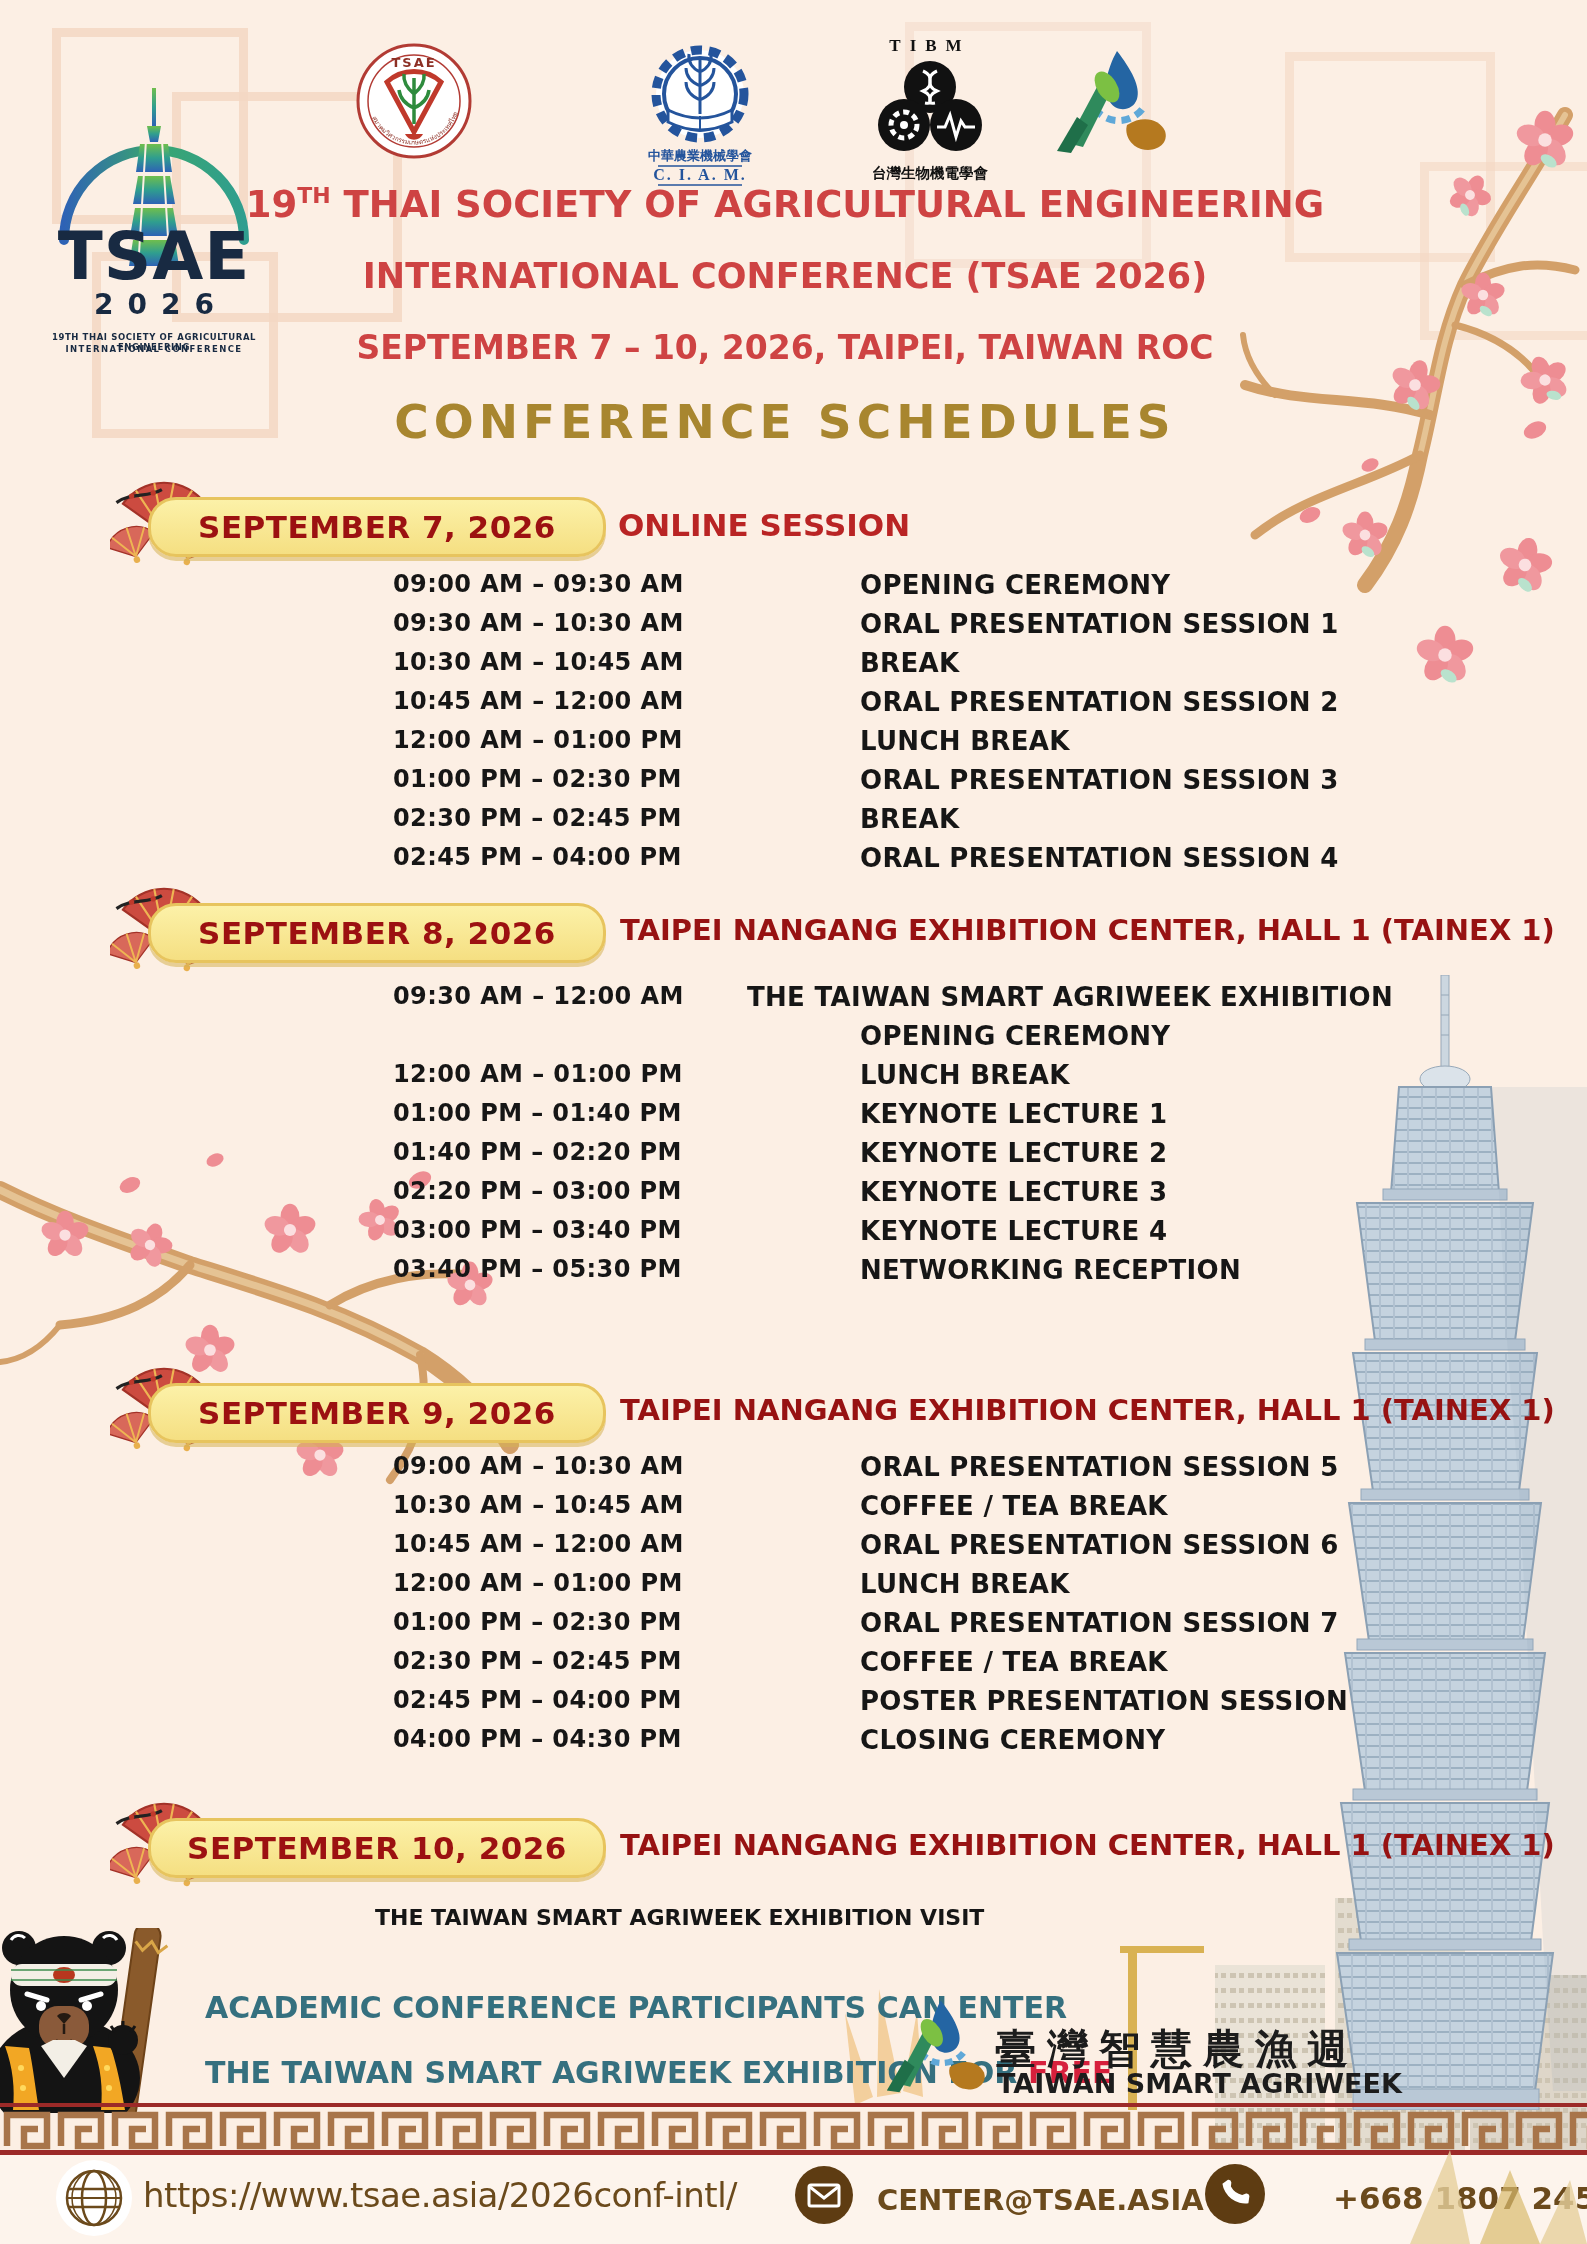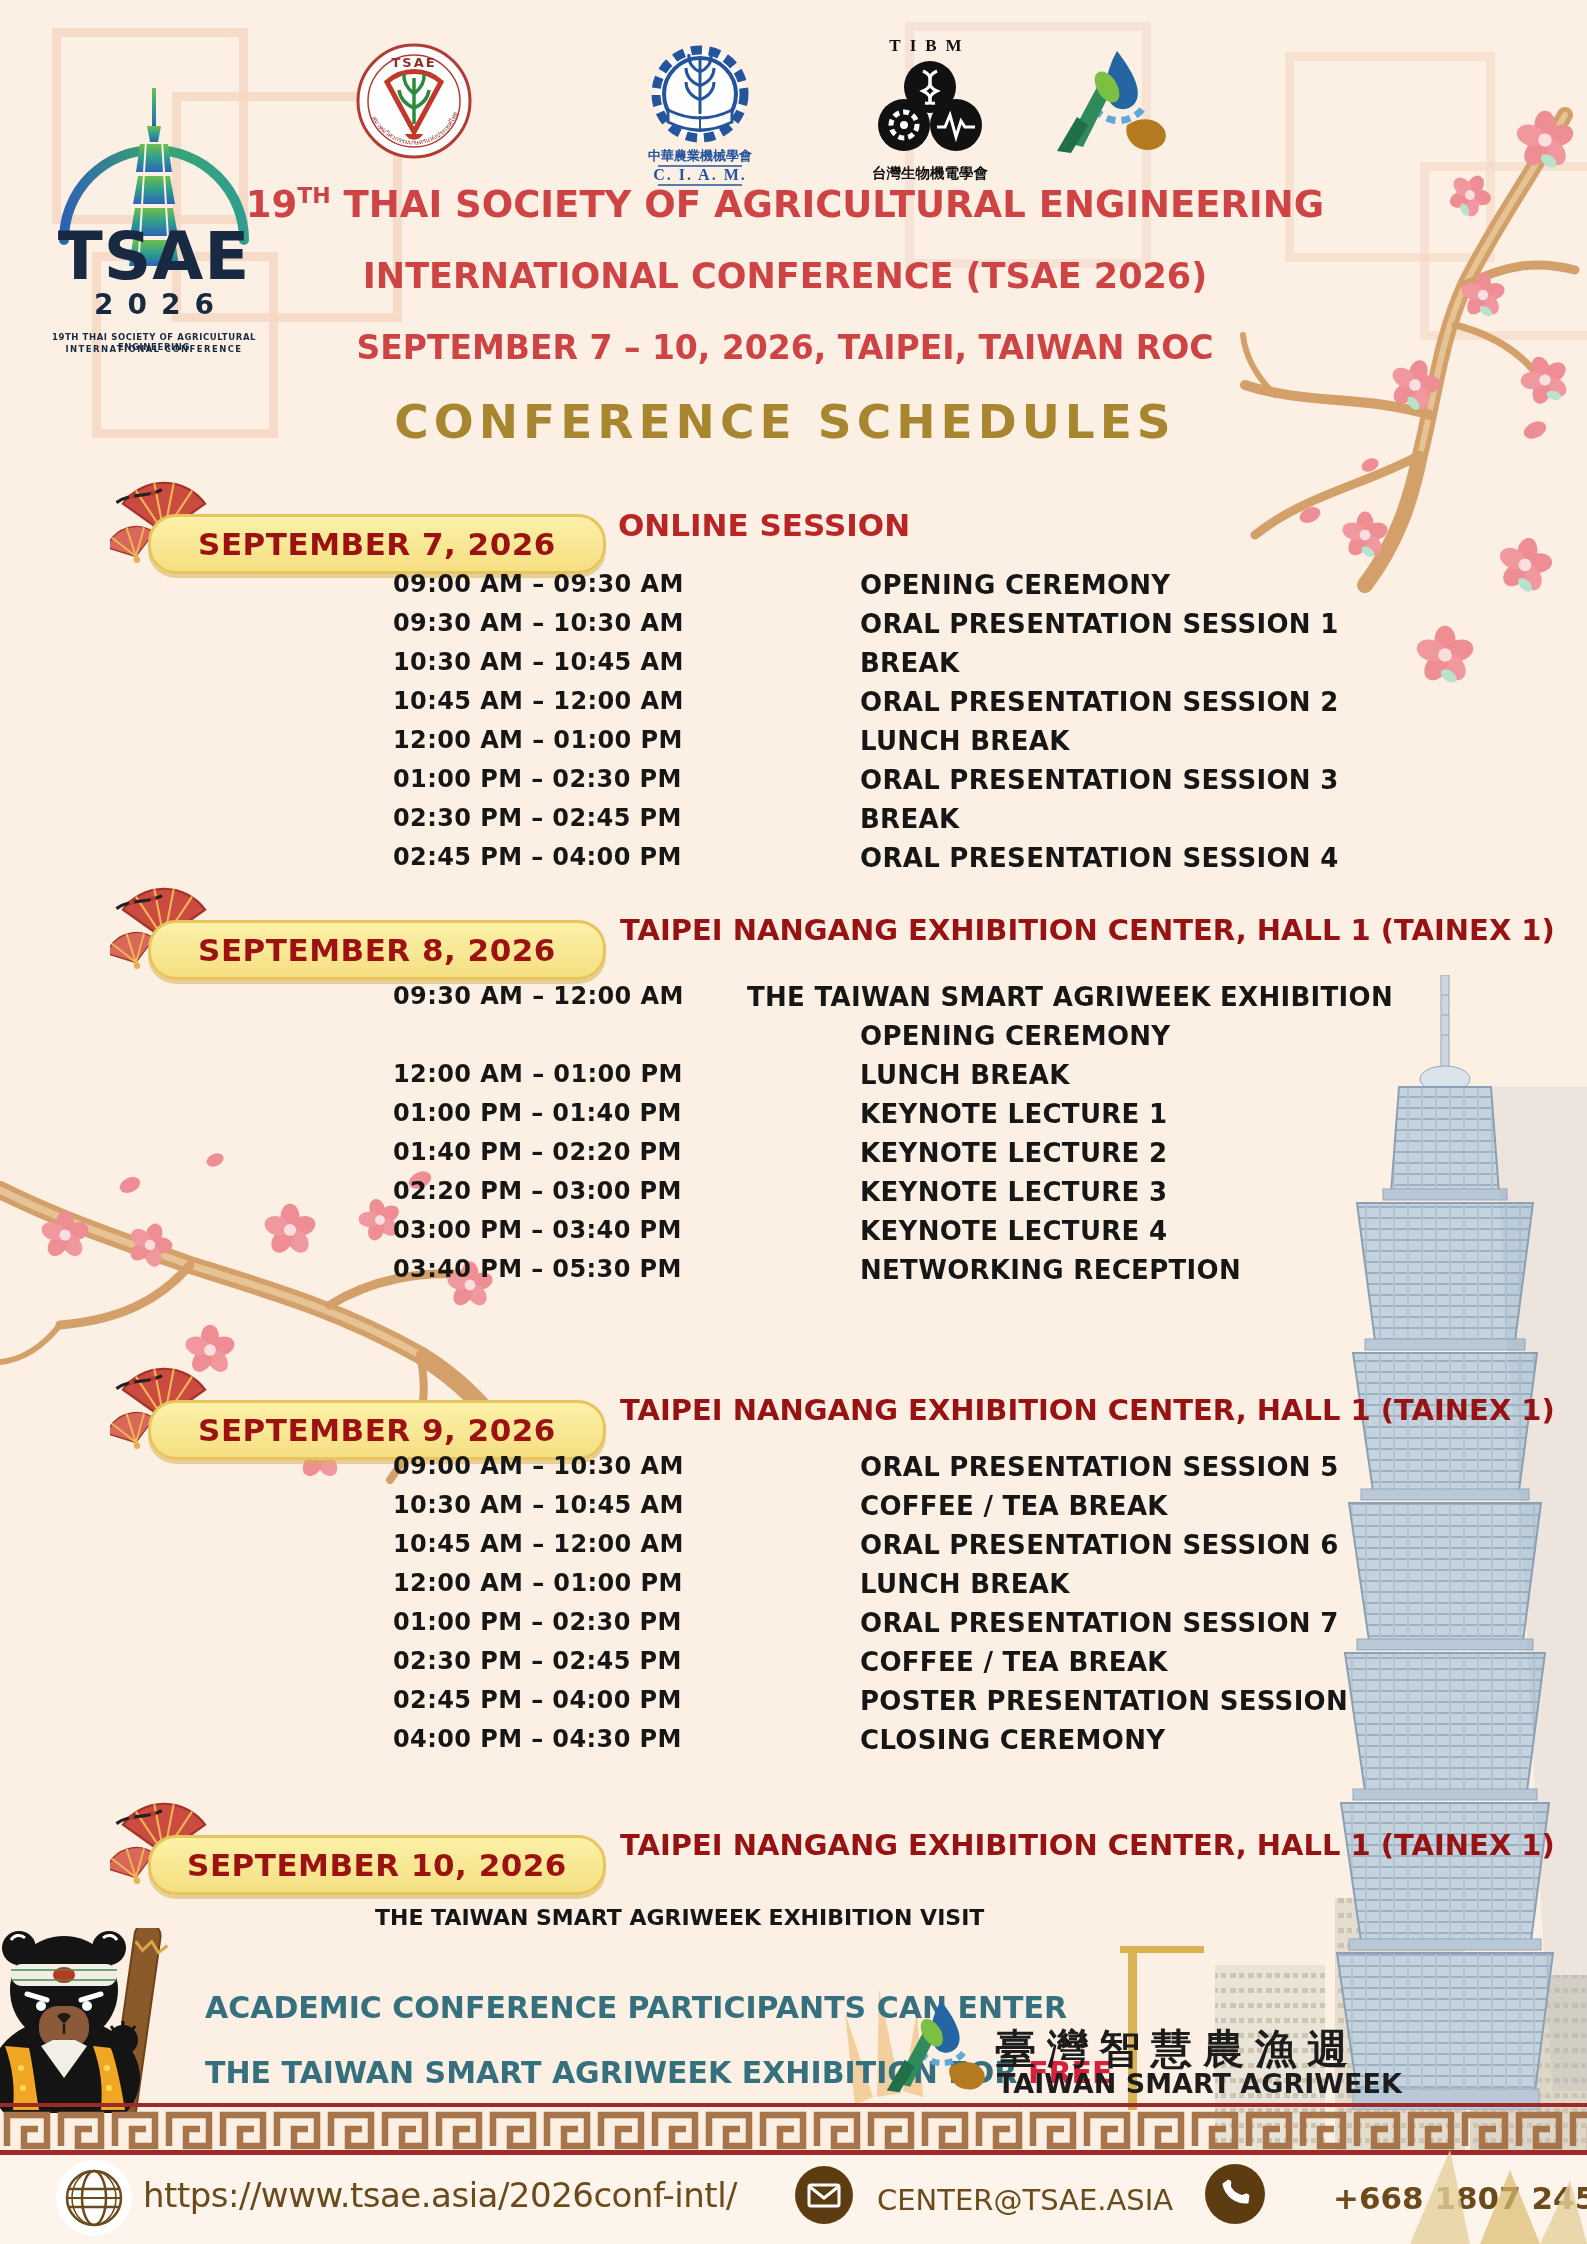--- a/index.html
+++ b/index.html
@@ -23,21 +23,21 @@
      font-weight:bold;white-space:nowrap;z-index:2;}
   .t1{top:183px;font-size:37px;}
   .t1 .sup{font-size:22px;vertical-align:14px;}
   .t2{top:256px;font-size:35px;}
   .t3{top:328px;font-size:33px;}
   .t4{top:394px;font-size:47px;color:#a8862f;letter-spacing:5px;}
   
   .logobox{z-index:2;}
   
   .section{position:absolute;left:0;width:1587px;z-index:2;}
-  .pill{position:absolute;left:148px;top:17px;width:452px;height:54px;border-radius:28px;
+  .pill{position:absolute;left:148px;top:0;width:452px;height:54px;border-radius:28px;
      background:linear-gradient(#fcf1a8,#f5df82);border:3px solid #e7c45e;
      box-shadow:0 4px 0 rgba(214,178,84,.55);display:flex;align-items:center;justify-content:center;}
   .pill span{font-size:31px;font-weight:bold;color:#9c1111;letter-spacing:.5px;}
   .fans{position:absolute;left:110px;top:-16px;width:108px;height:108px;}
   .loc{position:absolute;font-weight:bold;white-space:nowrap;}
   .loc0{left:618px;top:10px;font-size:31px;color:#b92424;}
   .locx{left:620px;top:10px;font-size:29px;color:#971212;}
   .rows{position:absolute;left:393px;width:1000px;}
   .row{display:flex;height:39px;color:#161616;font-weight:bold;}
   .row .time{width:467px;font-size:24px;letter-spacing:.4px;}
@@ -48,21 +48,21 @@
   .teal2{position:absolute;left:205px;top:2055px;font-size:30px;font-weight:bold;color:#35707f;z-index:3;white-space:nowrap;}
   .free{color:#d6203c;}
   .agw-cn{position:absolute;left:995px;top:2022px;font-size:41px;font-weight:bold;color:#1c1c1c;
      letter-spacing:11px;z-index:3;white-space:nowrap;}
   .agw-en{position:absolute;left:997px;top:2068px;font-size:27px;font-weight:bold;color:#1c1c1c;z-index:3;white-space:nowrap;}
   
   .redline{position:absolute;left:0;width:1587px;background:#9c2a28;z-index:4;}
   .meander{position:absolute;left:0;top:2108px;width:1587px;height:42px;z-index:4;}
   .footer{position:absolute;left:0;top:2155px;width:1587px;height:96px;background:#fdf4ec;z-index:4;}
   .f-url{position:absolute;left:143px;top:20px;font-size:34px;color:#6b4a1c;letter-spacing:-0.5px;white-space:nowrap;}
-  .f-email{position:absolute;left:877px;top:28px;font-size:29px;font-weight:normal;color:#6b4a1c;white-space:nowrap;}
+  .f-email{position:absolute;left:877px;top:28px;font-size:29px;font-weight:bold;color:#6b4a1c;white-space:nowrap;}
   .f-phone{position:absolute;left:1288px;top:25px;font-size:31px;font-weight:bold;color:#6b4a1c;white-space:nowrap;margin-left:45px;}
   .z1{z-index:1;} .z2{z-index:2;} .z3{z-index:3;}
   svg text{font-family:"DejaVu Sans",sans-serif;}
   .serif{font-family:"Liberation Serif",serif;}
 </style>
 </head>
 <body>
 
 <div class="poster">
 

